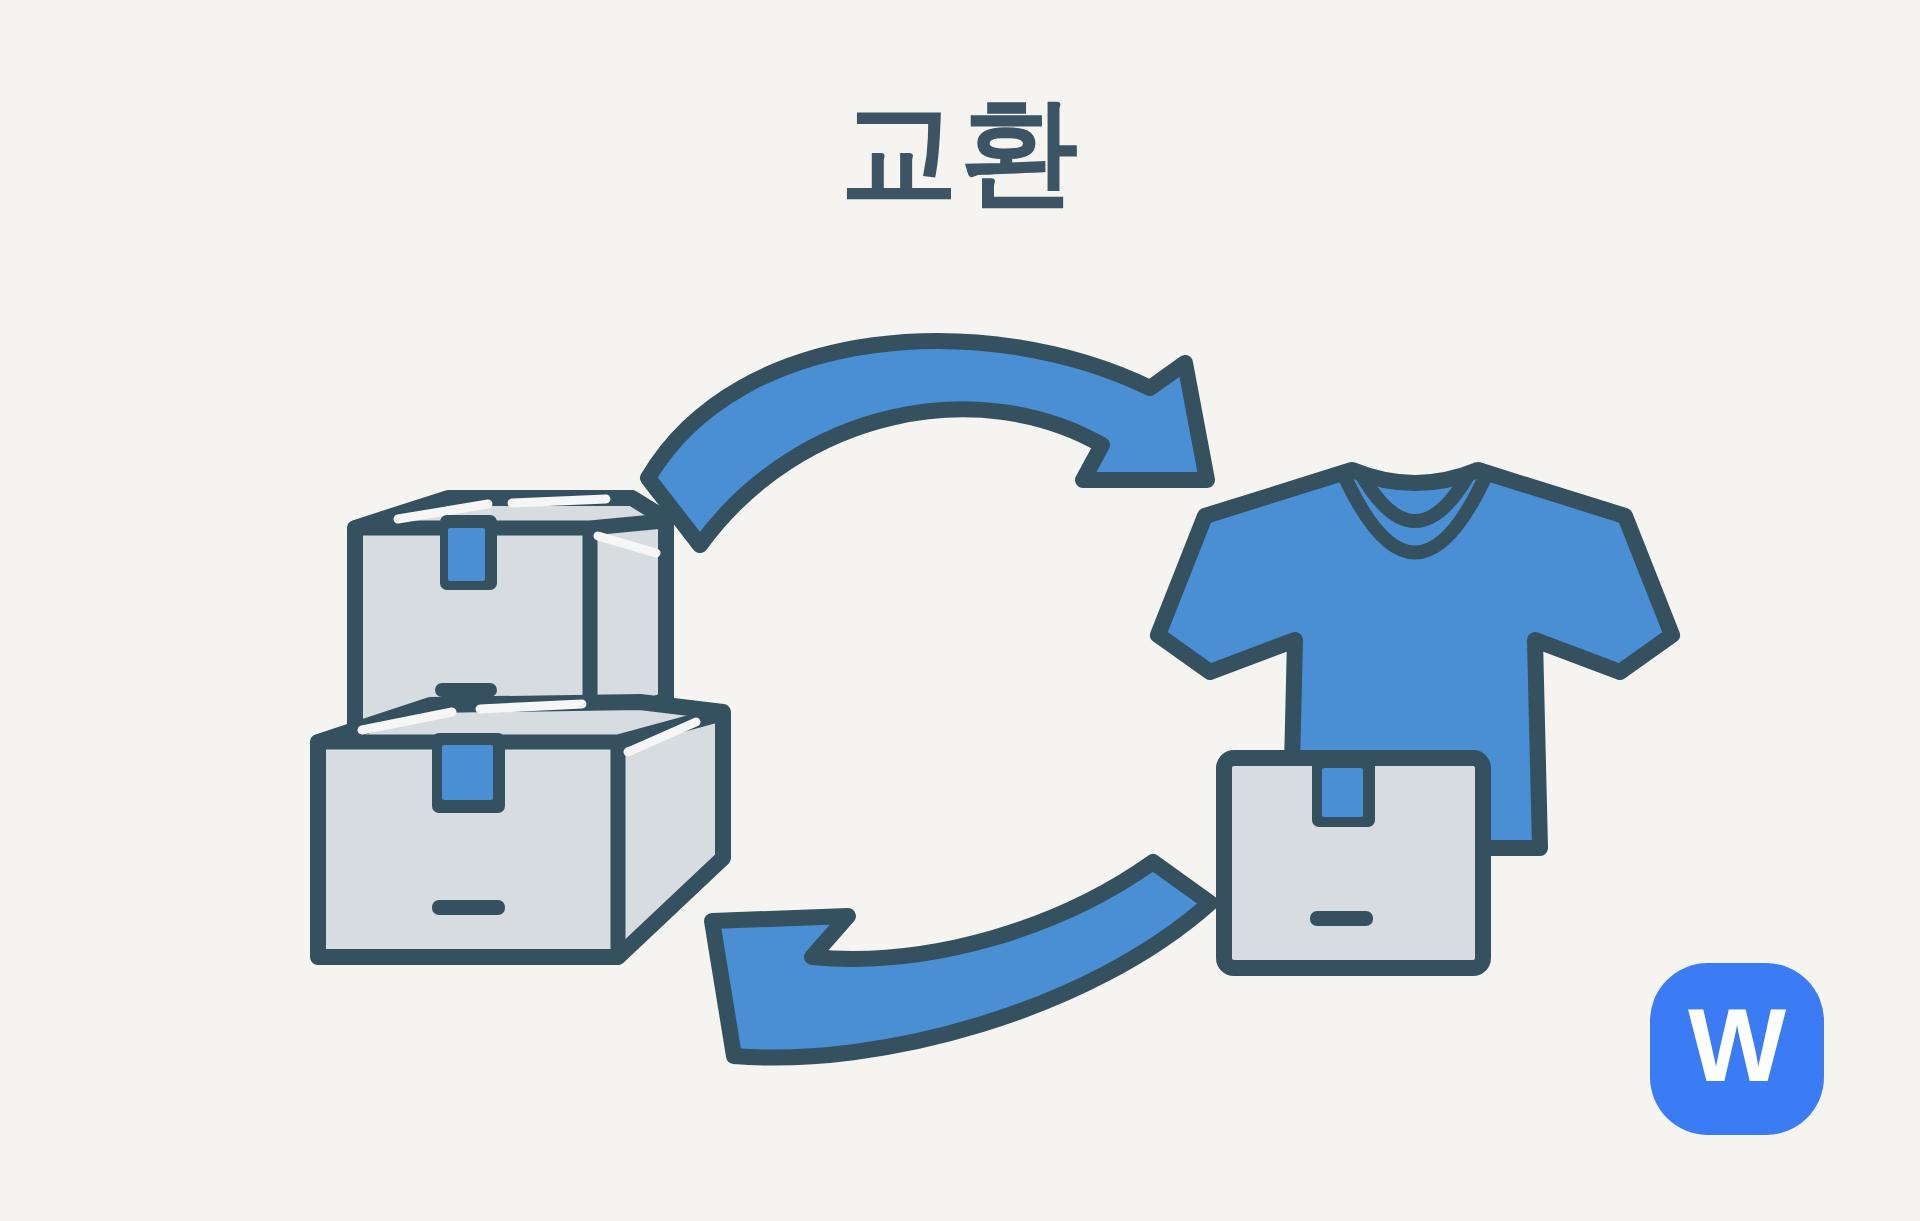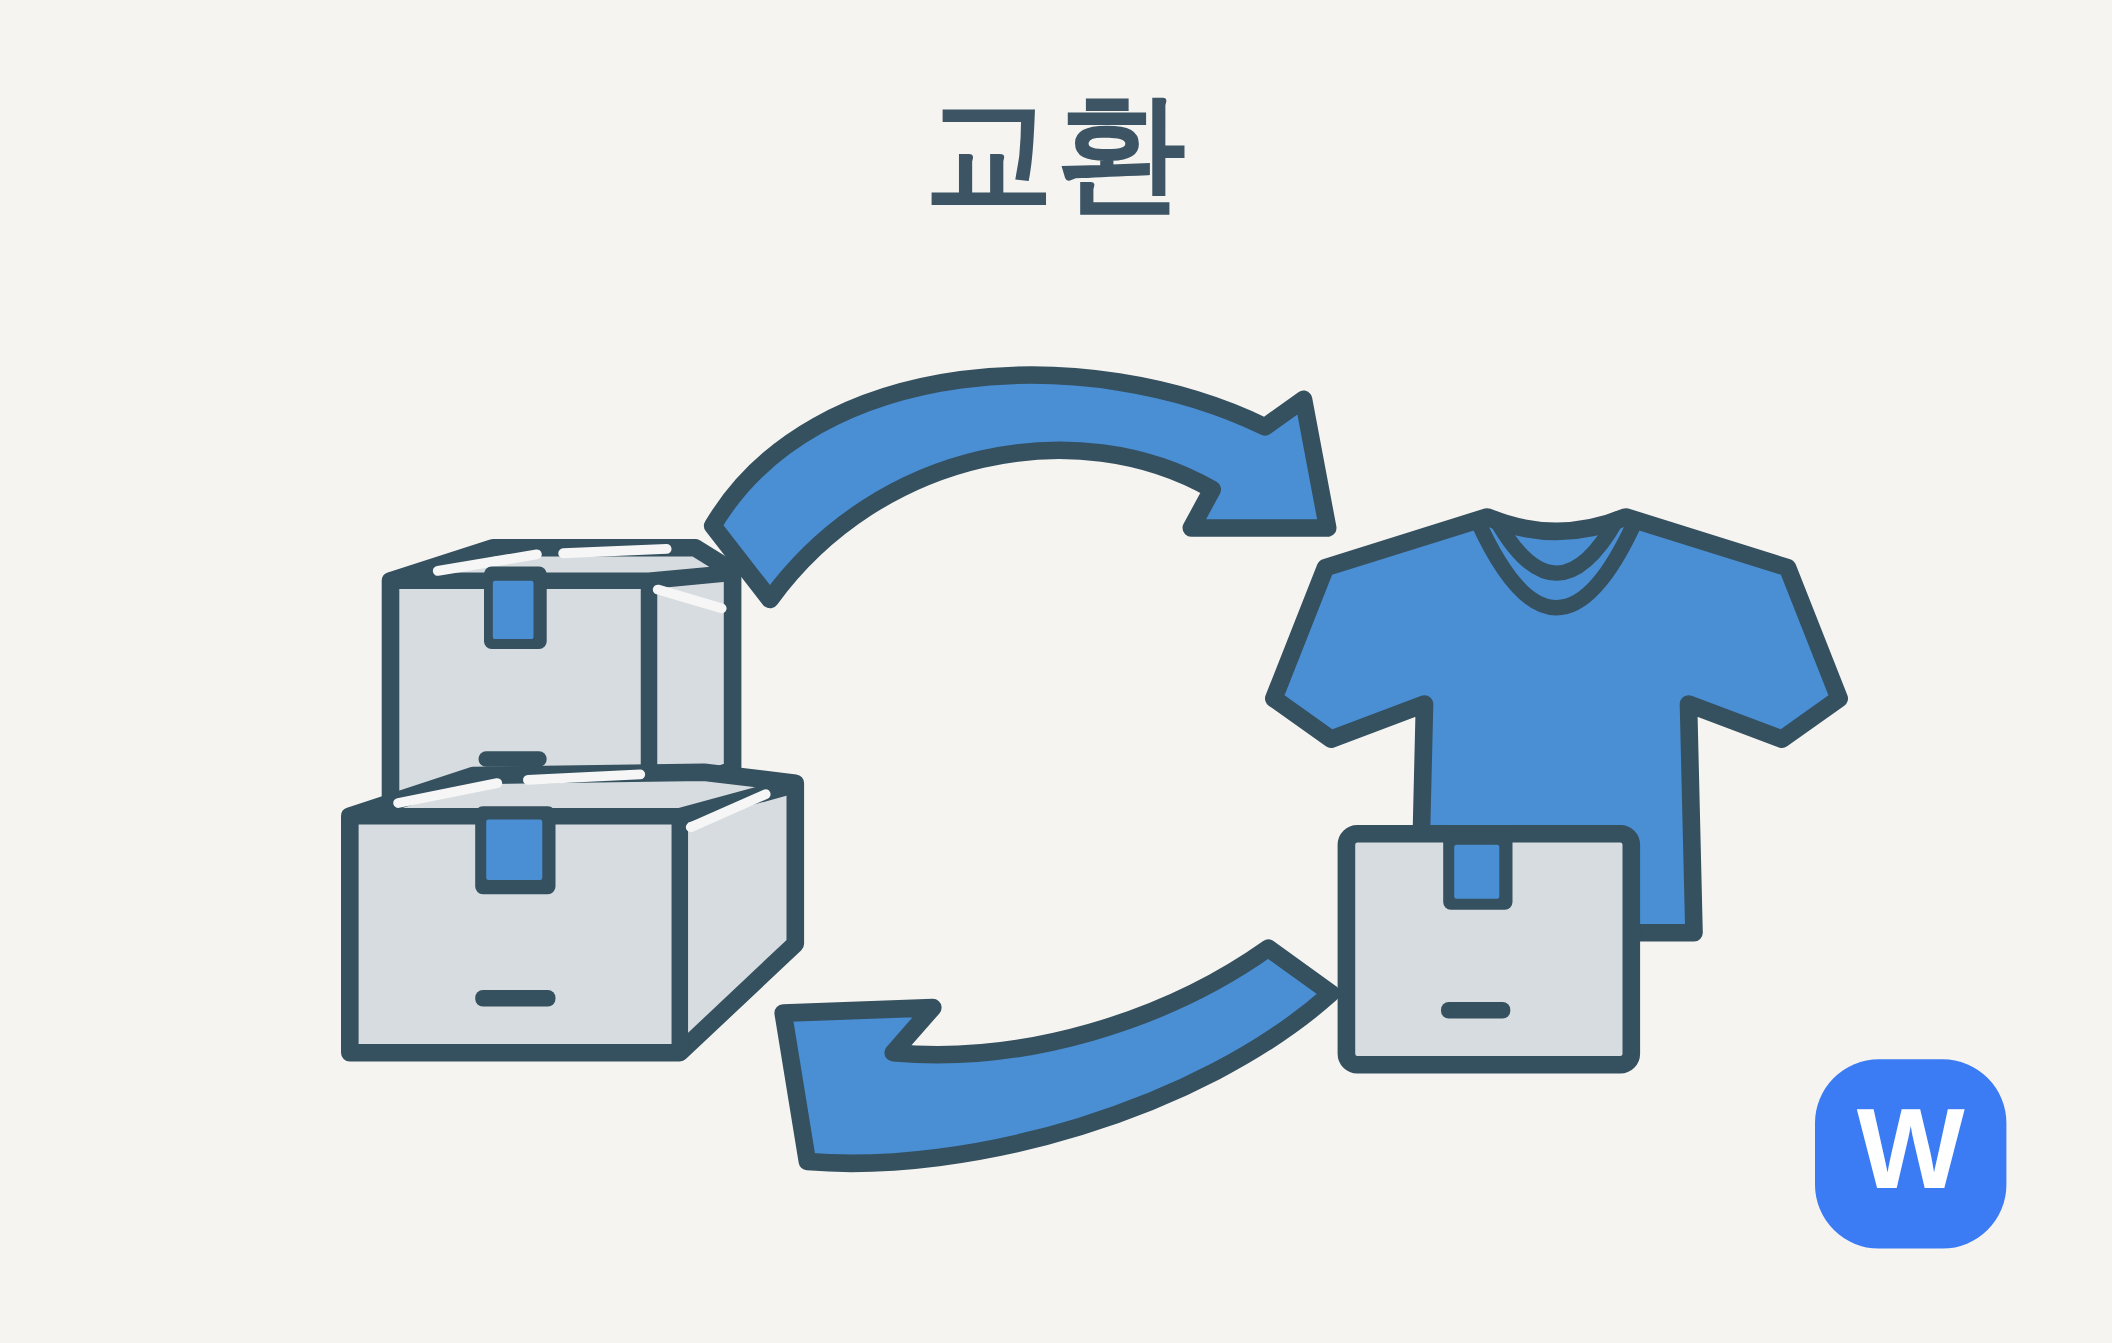--- a/index.html
+++ b/index.html
@@ -22,21 +22,21 @@
     width:1920px;
     height:1221px;
     background:var(--background);
     overflow:hidden;
   }
   .title{
     position:absolute;
     top:72px;
     left:0;
     right:0;
-    margin:0;
+    margin:12px;
     text-align:center;
     font-size:118px;
     line-height:1.15;
     font-weight:700;
     letter-spacing:2px;
     color:var(--title-color);
     font-family:"Liberation Sans","DejaVu Sans",sans-serif;
   }
   svg.art{
     position:absolute;

